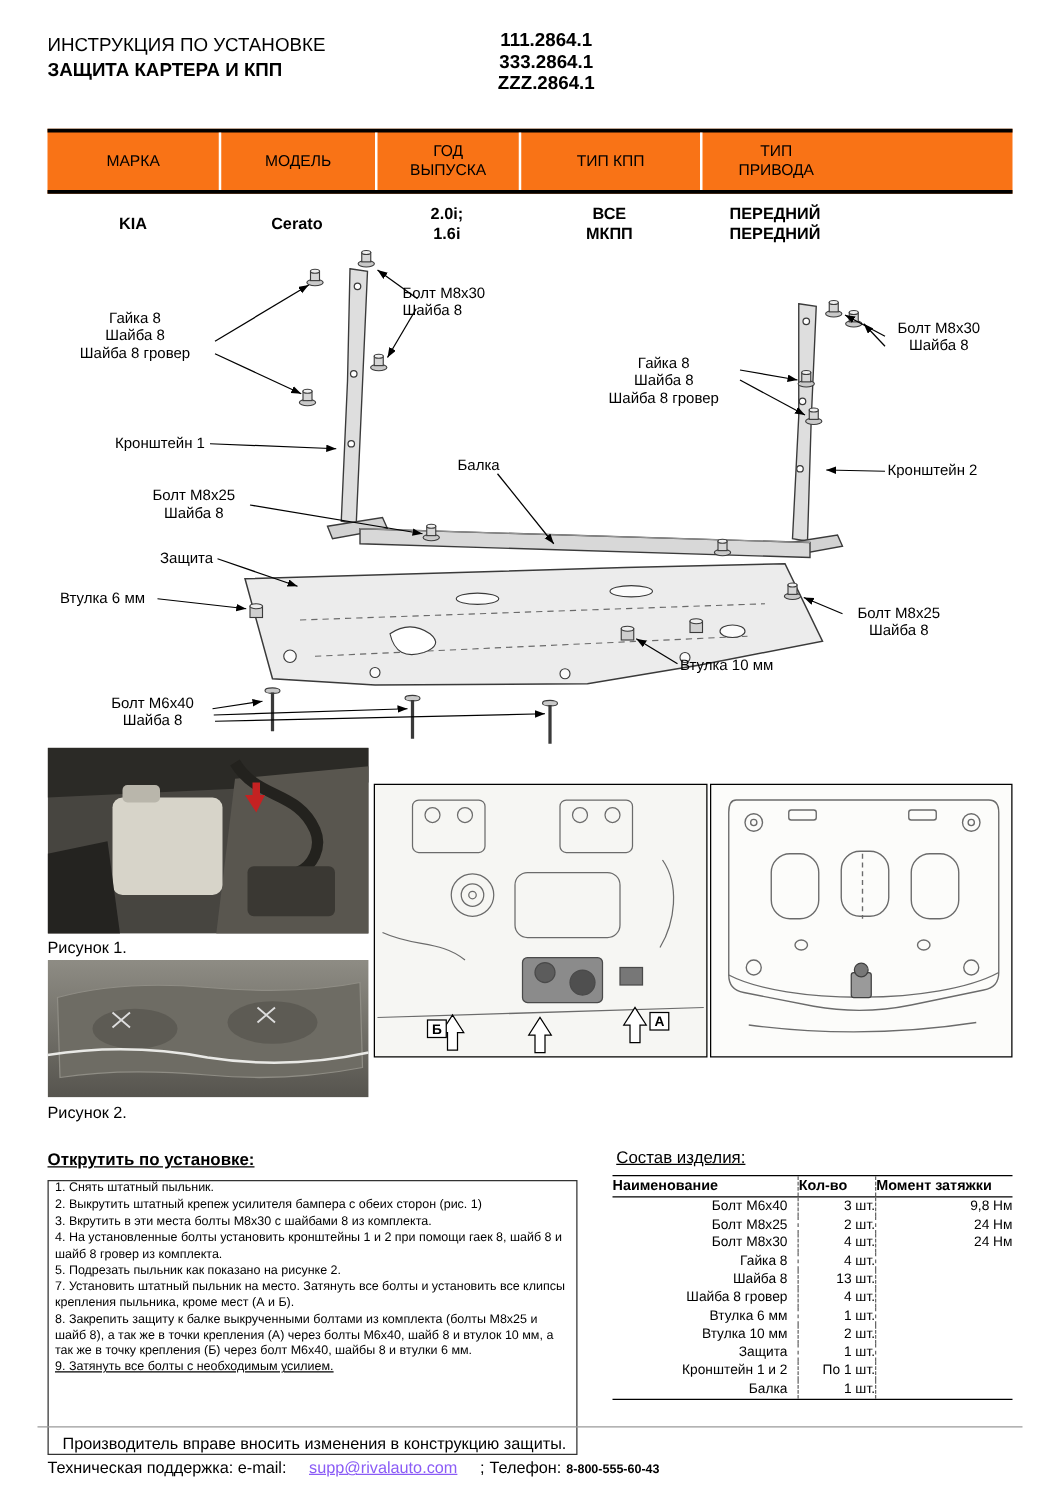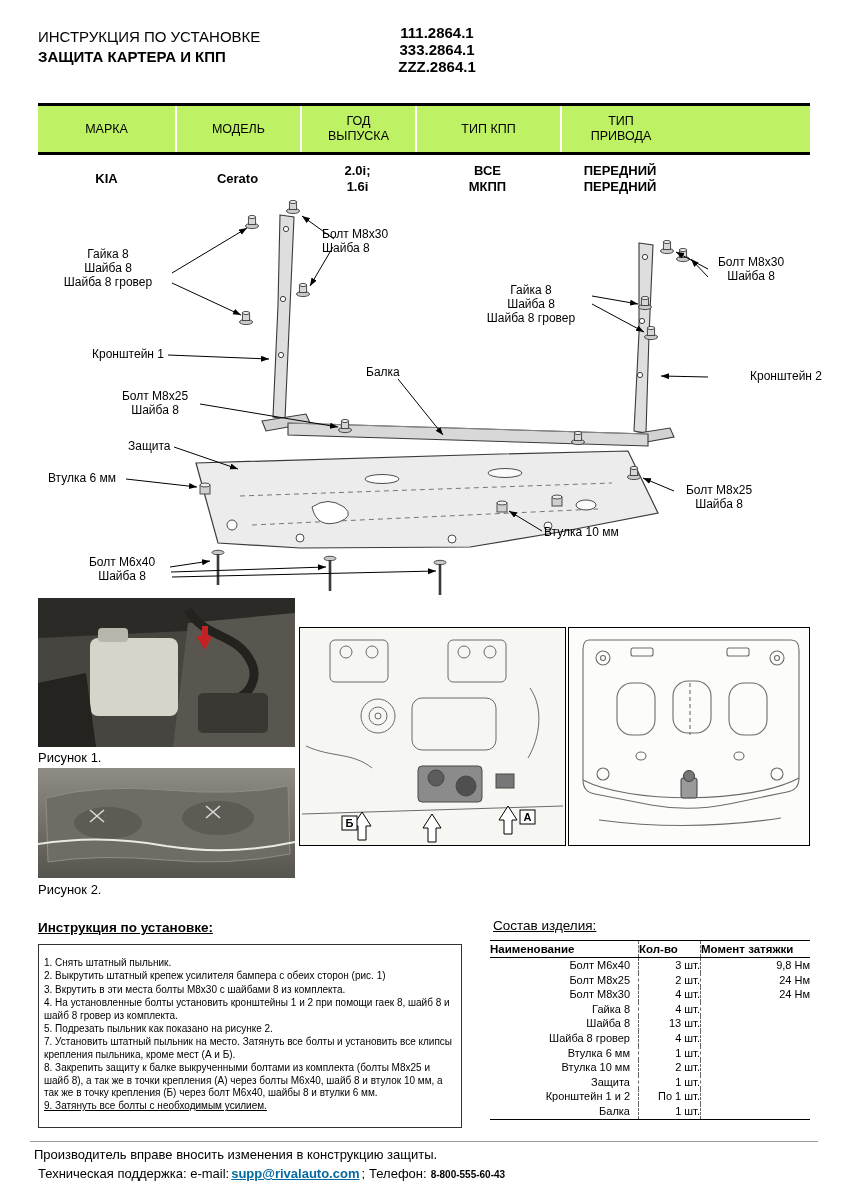--- a/index.html
+++ b/index.html
@@ -9,21 +9,21 @@
   .abs{position:absolute}
 
   
   .hdr-left{left:38px;top:28px}
   .t1{font-size:15px}
   .t2{font-size:15px;font-weight:bold;margin-top:3px}
   .codes{left:352px;top:24px;width:170px;text-align:center;font-weight:bold;font-size:15px;line-height:17px}
 
   
   .spec{left:38px;top:103px;width:772px}
-  .spec-head{display:grid;grid-template-columns:137px 125px 115px 145px 120px 130px;background:#bef264;border-top:3px solid #000;border-bottom:3px solid #000}
+  .spec-head{display:grid;grid-template-columns:137px 125px 115px 145px 120px 130px;background:#f97316;border-top:3px solid #000;border-bottom:3px solid #000}
   .spec-head .cell{min-height:46px;display:flex;align-items:center;justify-content:center;text-align:center;font-size:12.5px;line-height:15px;padding:4px 2px;white-space:pre-line}
   .spec-head .cell + .cell{border-left:2px solid #fff}
   .spec-row{display:grid;grid-template-columns:137px 125px 115px 145px 120px 130px}
   .spec-row .cell{min-height:48px;display:flex;align-items:center;justify-content:center;text-align:center;font-weight:bold;font-size:13px;line-height:16px;padding:4px 2px;white-space:pre-line}
 
   
   .diagram{left:0;top:195px;width:848px;height:405px}
   .dlabel{position:absolute;font-size:12px;line-height:14px;white-space:pre-line}
 
   
@@ -31,41 +31,41 @@
   #photo1{left:38px;top:598px;width:257px;height:149px}
   #photo2{left:38px;top:768px;width:257px;height:110px}
   #figc{left:299px;top:627px;width:267px;height:219px;border:1px solid #000;background:#f6f6f3}
   #figr{left:568px;top:627px;width:242px;height:219px;border:1px solid #000;background:#fcfcfa}
   .caption{position:absolute;font-size:13px}
   #cap1{left:38px;top:750px}
   #cap2{left:38px;top:882px}
 
   
   #instr-h{left:38px;top:920px;font-size:13.5px;font-weight:bold;text-decoration:underline}
-  #instr-box{left:38px;top:944px;width:424px;height:184px;border:1px solid #333;padding:12px 5px;font-size:10px;line-height:12.4px}
+  #instr-box{left:38px;top:944px;width:424px;height:220px;border:1px solid #333;padding:0 5px;font-size:10px;line-height:12.4px}
   #instr-box .step{margin-bottom:1px}
   .u{text-decoration:underline}
 
   
   #parts-h{left:493px;top:918px;font-size:13.5px;font-weight:normal;text-decoration:underline}
   #parts{left:490px;top:940px;width:320px;border-bottom:1px solid #000}
   .pt-head{display:grid;grid-template-columns:148px 62px 110px;border-top:1px solid #000;border-bottom:1px solid #000;font-weight:bold;font-size:11.5px}
   .pt-head div{text-align:left;padding:2px 0}
   .pt-row{display:grid;grid-template-columns:148px 62px 110px;font-size:11px;line-height:14.6px}
   .pt-name{text-align:right;padding-right:8px}
   .pt-qty{text-align:right}
   .pt-tq{text-align:right}
   .sep{border-left:1px dashed #666}
 
   
   #footrule{left:30px;top:1141px;width:788px;border-top:1px solid #9a9a9a}
-  #foot1{left:34px;top:1147px;font-size:13px}
+  #foot1{left:50px;top:1147px;font-size:13px}
   #foot2{left:38px;top:1166px;font-size:13px}
   #foot2 span{vertical-align:baseline}
-  .email{color:#0369a1;font-weight:bold;text-decoration:underline;margin:0 2px}
+  .email{color:#8b5cf6;font-weight:normal;text-decoration:underline;margin:0 18px}
   .phone{font-weight:bold;font-size:10px;margin-left:4px}
   .plabel{margin-left:4px}
   svg text{font-family:"Liberation Sans","DejaVu Sans",sans-serif}
 </style>
 </head>
 <body>
 
 <div class="page">
 
   <div class="abs hdr-left">
@@ -204,21 +204,21 @@
     <div class="dlabel" style="left:44px;top:52px;width:128px;text-align:center">Гайка 8
 Шайба 8
 Шайба 8 гровер</div>
     <div class="dlabel" style="left:472px;top:88px;width:118px;text-align:center">Гайка 8
 Шайба 8
 Шайба 8 гровер</div>
     <div class="dlabel" style="left:706px;top:60px;width:90px;text-align:center">Болт М8х30
 Шайба 8</div>
     <div class="dlabel" style="left:92px;top:152px">Кронштейн 1</div>
     <div class="dlabel" style="left:366px;top:170px">Балка</div>
-    <div class="dlabel" style="left:750px;top:174px">Кронштейн 2</div>
+    <div class="dlabel" style="left:710px;top:174px">Кронштейн 2</div>
     <div class="dlabel" style="left:112px;top:194px;width:86px;text-align:center">Болт М8х25
 Шайба 8</div>
     <div class="dlabel" style="left:128px;top:244px">Защита</div>
     <div class="dlabel" style="left:48px;top:276px">Втулка 6 мм</div>
     <div class="dlabel" style="left:676px;top:288px;width:86px;text-align:center">Болт М8х25
 Шайба 8</div>
     <div class="dlabel" style="left:544px;top:330px">Втулка 10 мм</div>
     <div class="dlabel" style="left:76px;top:360px;width:92px;text-align:center">Болт М6х40
 Шайба 8</div>
   </div>
@@ -314,21 +314,21 @@
         <path d="M30,192 Q121,204 212,190"></path>
         <line x1="121" y1="55" x2="121" y2="107" stroke-dasharray="4,3"></line>
       </g>
       <g fill="#9a9a9a" stroke="#3f3f3f" stroke-width="1">
         <rect x="112" y="150" width="16" height="20" rx="2"></rect>
         <circle cx="120" cy="148" r="5.5" fill="#777777"></circle>
       </g>
     </svg>
   </div>
 
-  <div class="abs" id="instr-h">Инструкция по установке:</div>
+  <div class="abs" id="instr-h">Открутить по установке:</div>
   <div class="abs" id="instr-box">
     <div class="step">1. Снять штатный пыльник.</div>
     <div class="step">2. Выкрутить штатный крепеж усилителя бампера с обеих сторон (рис. 1)</div>
     <div class="step">3. Вкрутить в эти места болты М8х30 с шайбами 8 из комплекта.</div>
     <div class="step">4. На установленные болты установить кронштейны 1 и 2 при помощи гаек 8, шайб 8 и шайб 8 гровер из комплекта.</div>
     <div class="step">5. Подрезать пыльник как показано на рисунке 2.</div>
     <div class="step">7. Установить штатный пыльник на место. Затянуть все болты и установить все клипсы крепления пыльника, кроме мест (А и Б).</div>
     <div class="step">8. Закрепить защиту к балке выкрученными болтами из комплекта (болты М8х25 и шайб 8), а так же в точки крепления (А) через болты М6х40, шайб 8 и втулок 10 мм, а так же в точку крепления (Б) через болт М6х40, шайбы 8 и втулки 6 мм.</div>
     <div class="step u">9. Затянуть все болты с необходимым усилием.</div>
   </div>

